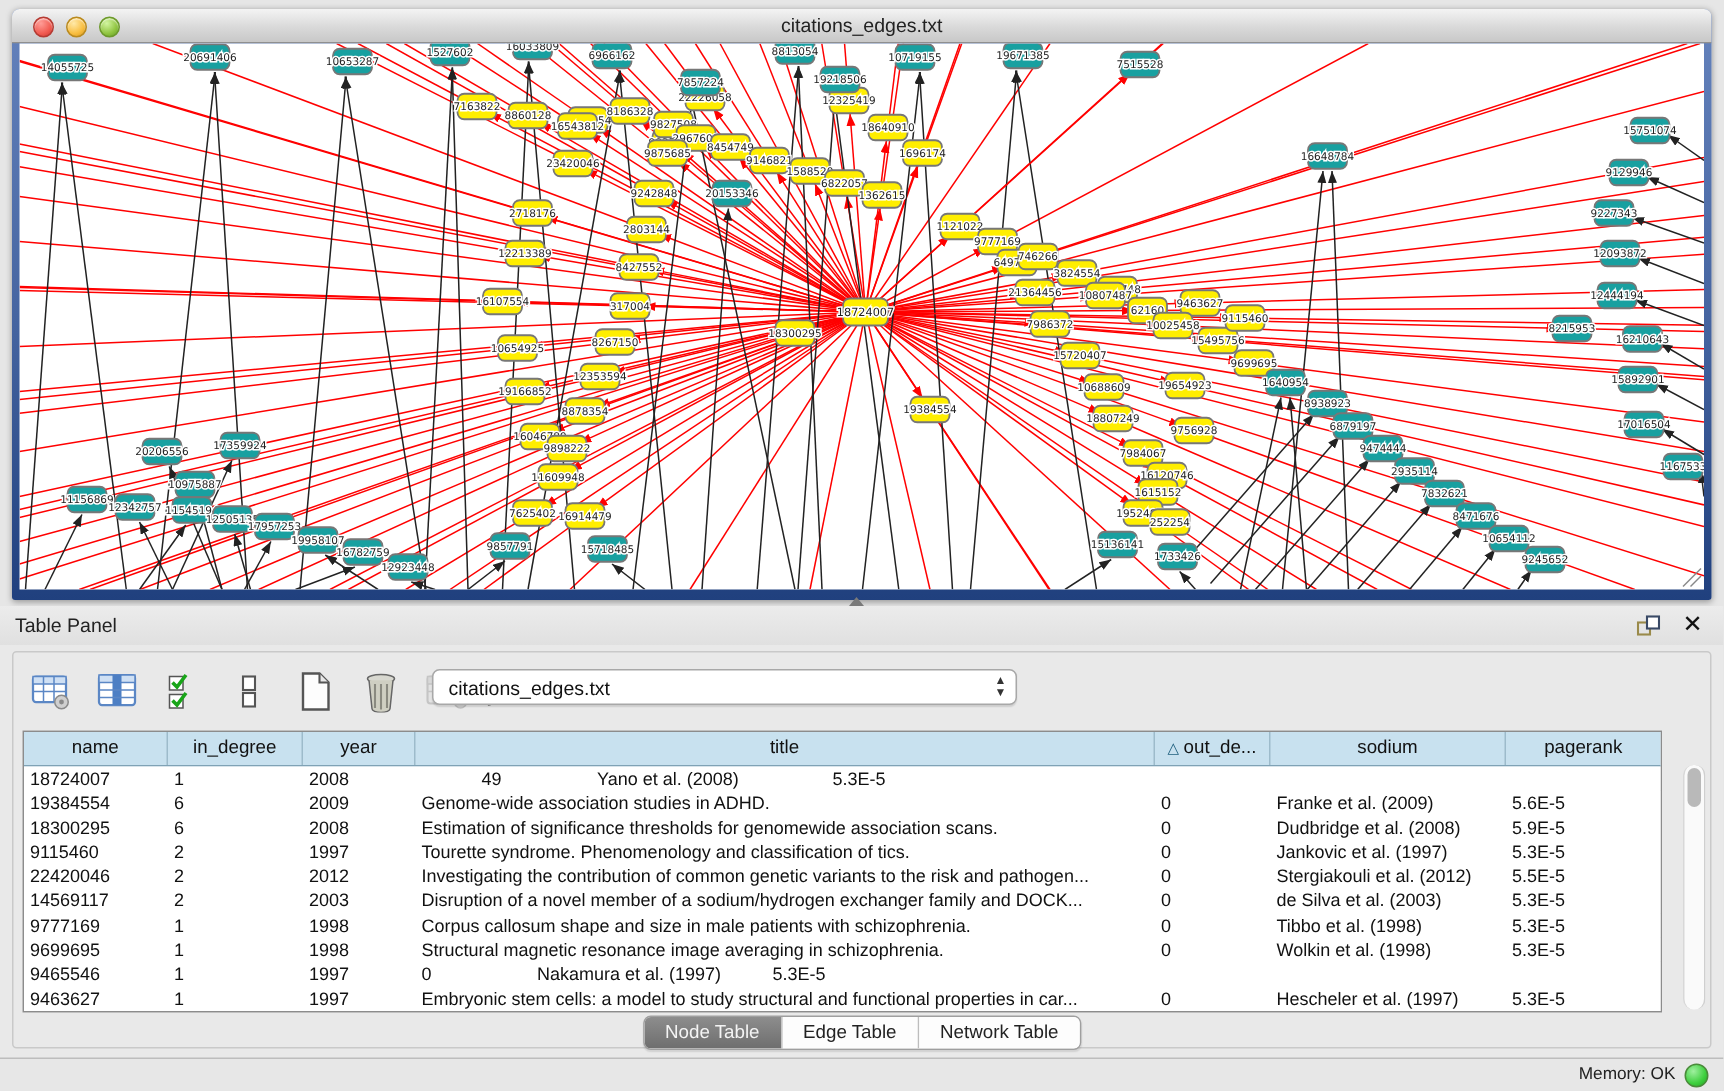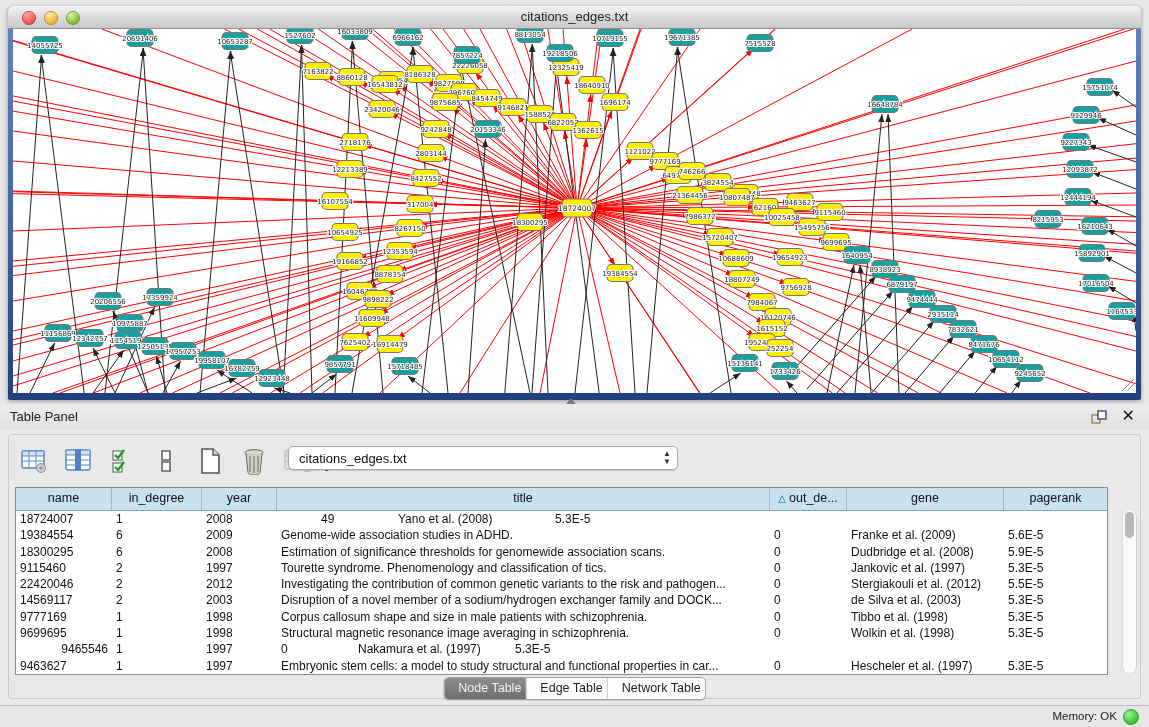--- a/index.html
+++ b/index.html
@@ -55,21 +55,21 @@
   .g-row{display:flex;height:16.3px;background:#fff;}
   .g-row .c{box-sizing:border-box;font-size:12px;color:#111;padding:1px 4px 0 4px;
       white-space:nowrap;overflow:hidden;}
   .vscroll{position:absolute;left:1113px;top:75px;width:13px;height:163px;background:#fafafa;
       border-left:1px solid #d8d8d8;border-right:1px solid #cfcfcf;border-radius:7px;}
   .vthumb{position:absolute;left:2px;top:2px;width:9px;height:26px;border-radius:5px;background:#b9b9b9;}
 
   .tabs{position:absolute;left:50%;transform:translateX(-50%);top:242px;display:flex;
       border:1px solid #9f9f9f;border-radius:5px;overflow:hidden;background:#fdfdfd;
       box-shadow:0 1px 1px rgba(0,0,0,.1);}
-  .tab{font-size:12.5px;color:#222;padding:3px 4px 4px 14px;border-right:1px solid #bdbdbd;background:#fdfdfd;}
+  .tab{font-size:12.5px;color:#222;padding:3px 14px 4px 14px;border-right:1px solid #bdbdbd;background:#fdfdfd;}
   .tab:last-child{border-right:none;}
   .tab.active{background:linear-gradient(180deg,#8d8d8d,#6e6e6e);color:#f4f4f4;}
 
   
   .statusbar{position:absolute;left:0;bottom:0;width:1149px;height:21px;background:#e7e7e7;
       border-top:1px solid #bdbdbd;}
   .mem{position:absolute;right:32px;top:4px;font-size:11.5px;color:#222;}
   .memdot{position:absolute;right:10px;top:3px;width:14px;height:14px;border-radius:50%;
       background:radial-gradient(circle at 35% 30%,#9ff09f,#3ecf3e 60%,#23a023);border:1px solid #4a8a3a;}
 </style>
@@ -633,21 +633,21 @@
           </span>
       </div>
 
       <div class="grid" id="grid">
         <div class="g-head" id="grid-head">
             <div class="hc" style="width: 96px;">name</div>
             <div class="hc" style="width: 90px;">in_degree</div>
             <div class="hc" style="width: 75px;">year</div>
             <div class="hc" style="width: 493px;">title</div>
             <div class="hc" style="width: 77px;"><span class="sort-tri">△</span>out_de...</div>
-            <div class="hc" style="width: 157px;">gene</div>
+            <div class="hc" style="width: 157px;">sodium</div>
             <div class="hc" style="width: 103px;">pagerank</div>
           </div>
         <div id="grid-rows">
             <div class="g-row">
               <div class="c" style="width: 96px;">18724007</div>
               <div class="c" style="width: 90px;">1</div>
               <div class="c" style="width: 75px;">2008</div>
               <div class="c" style="width: 77px; margin-left: 40px;">49</div>
               <div class="c" style="width: 157px;">Yano et al. (2008)</div>
               <div class="c" style="width: 103px;">5.3E-5</div>
@@ -709,21 +709,21 @@
             <div class="g-row">
               <div class="c" style="width: 96px;">9699695</div>
               <div class="c" style="width: 90px;">1</div>
               <div class="c" style="width: 75px;">1998</div>
               <div class="c" style="width: 493px;">Structural magnetic resonance image averaging in schizophrenia.</div>
               <div class="c" style="width: 77px;">0</div>
               <div class="c" style="width: 157px;">Wolkin et al. (1998)</div>
               <div class="c" style="width: 103px;">5.3E-5</div>
             </div>
             <div class="g-row">
-              <div class="c" style="width: 96px; text-align: right;">9465546</div>
+              <div class="c" style="width: 96px;">9465546</div>
               <div class="c" style="width: 90px;">1</div>
               <div class="c" style="width: 75px;">1997</div>
               <div class="c" style="width: 77px;">0</div>
               <div class="c" style="width: 157px;">Nakamura et al. (1997)</div>
               <div class="c" style="width: 103px;">5.3E-5</div>
             </div>
             <div class="g-row">
               <div class="c" style="width: 96px;">9463627</div>
               <div class="c" style="width: 90px;">1</div>
               <div class="c" style="width: 75px;">1997</div>

